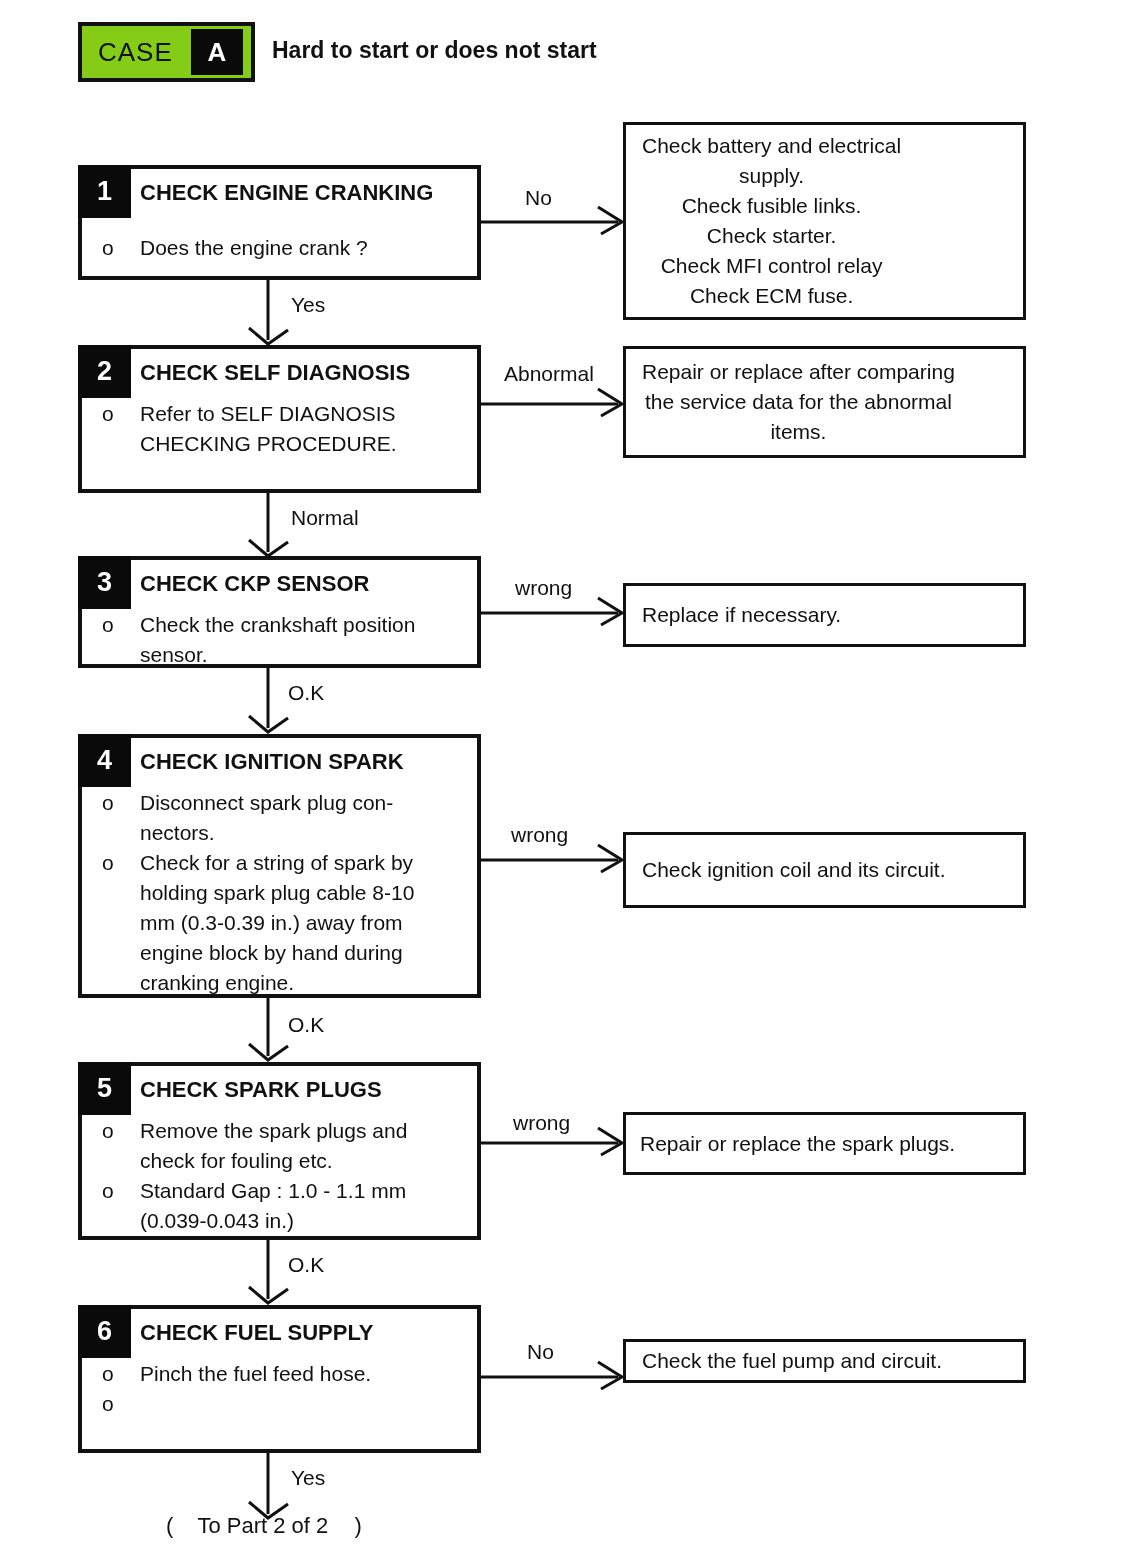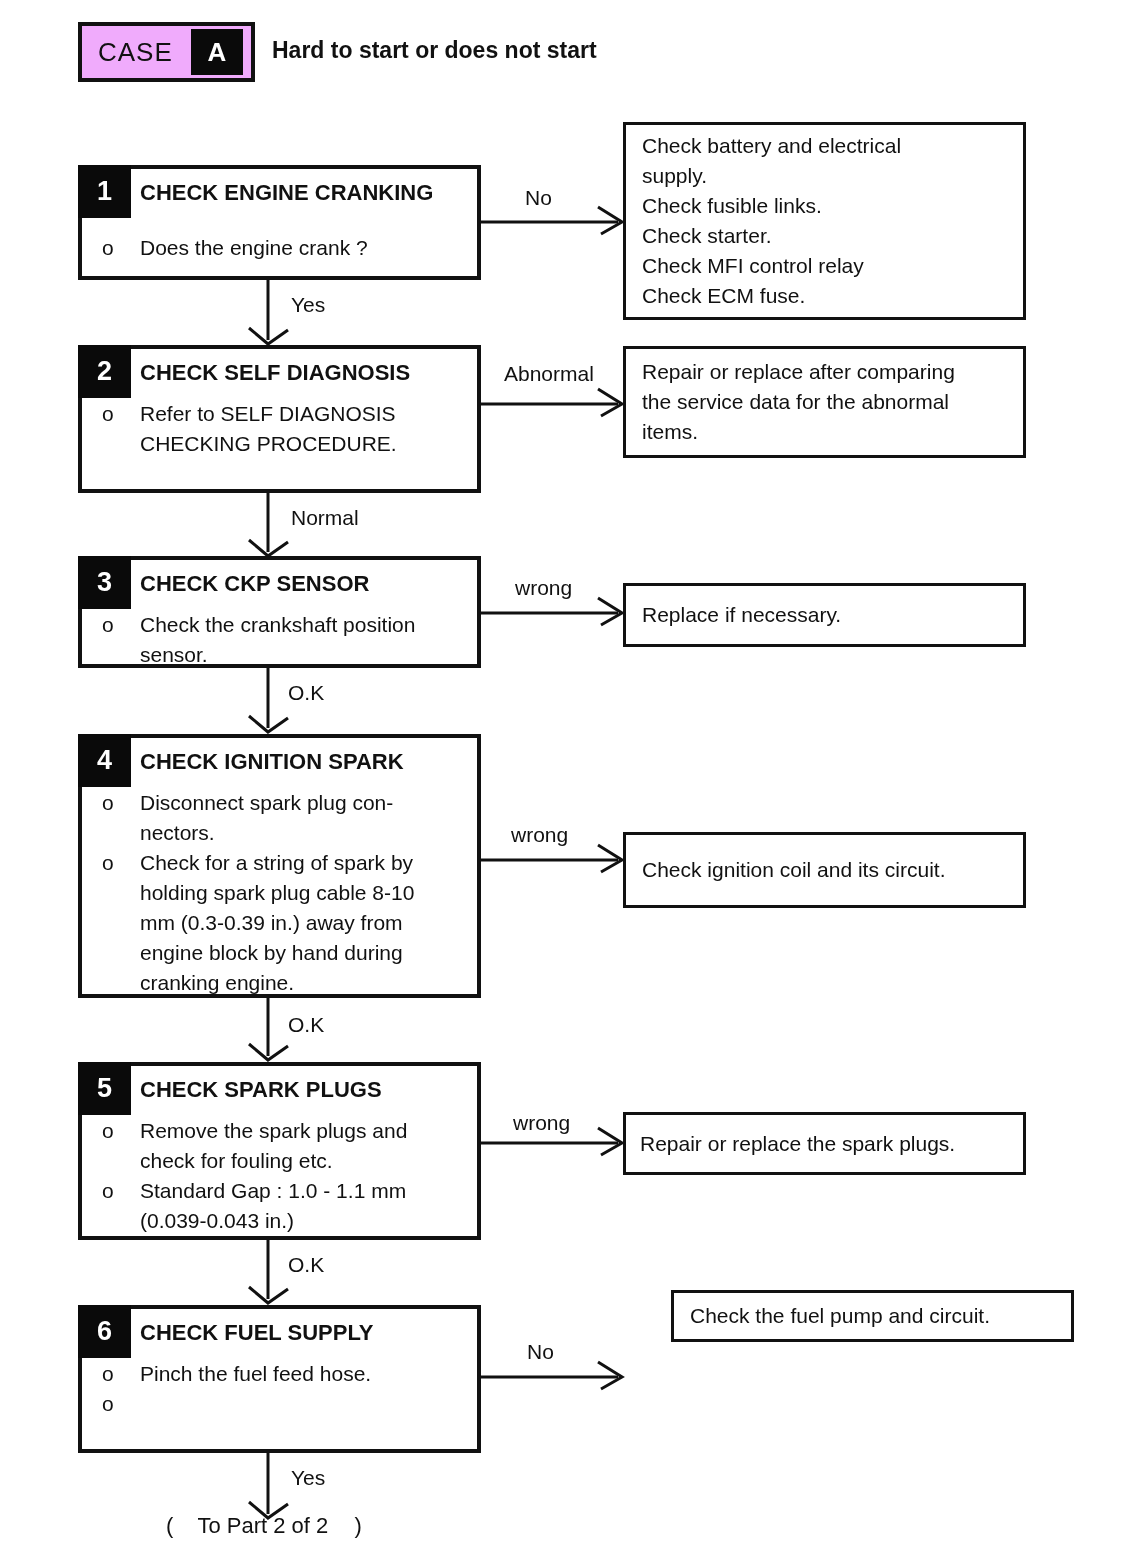--- a/index.html
+++ b/index.html
@@ -5,21 +5,21 @@
   html,body{margin:0;padding:0;background:#ffffff;}
   body{
     position:relative;width:1136px;height:1566px;overflow:hidden;
     font-family:"Liberation Sans",sans-serif;color:#111;
   }
   .abs{position:absolute;}
 
   
   #header-box{
     left:78px;top:22px;width:177px;height:60px;
-    border:4px solid #111;box-sizing:border-box;background:#f0abfc;
+    border:4px solid #111;box-sizing:border-box;background:#84cc16;
     display:flex;align-items:center;
   }
   #case-label{padding-left:16px;font-size:26px;letter-spacing:1px;}
   #case-tile{
     margin-left:auto;margin-right:8px;width:52px;height:46px;
     background:#0a0a0a;color:#fff;display:flex;align-items:center;justify-content:center;
     font-size:26px;font-weight:bold;
   }
   #header-title{left:272px;top:37px;font-size:23px;font-weight:bold;}
 
@@ -47,27 +47,27 @@
   .bullet .marker{flex:0 0 38px;width:38px;}
   .bullet .text{white-space:pre-line;}
 
   
   .result-box{
     position:absolute;left:623px;width:403px;
     border:3px solid #111;box-sizing:border-box;background:#fff;
     display:flex;align-items:center;
     padding:6px 8px 6px 16px;font-size:21px;line-height:30px;
   }
-  .result-box .result-text{white-space:pre-line;}
+  .result-box .result-text{white-space:pre-line;text-align:center;}
   #r1{top:122px;height:198px;}
   #r2{top:346px;height:112px;}
   #r3{top:583px;height:64px;}
   #r4{top:832px;height:76px;}
   #r5{top:1112px;height:63px;padding-left:14px;}
-  #r6{top:1290px;height:52px;margin-left:48px;}
+  #r6{top:1339px;height:44px;}
 
   
   .arrow-label{position:absolute;font-size:21px;white-space:nowrap;}
   #hl1{left:525px;top:186px;}
   #hl2{left:504px;top:362px;}
   #hl3{left:515px;top:576px;}
   #hl4{left:511px;top:823px;}
   #hl5{left:513px;top:1111px;}
   #hl6{left:527px;top:1340px;}
   #vl1{left:291px;top:293px;}

